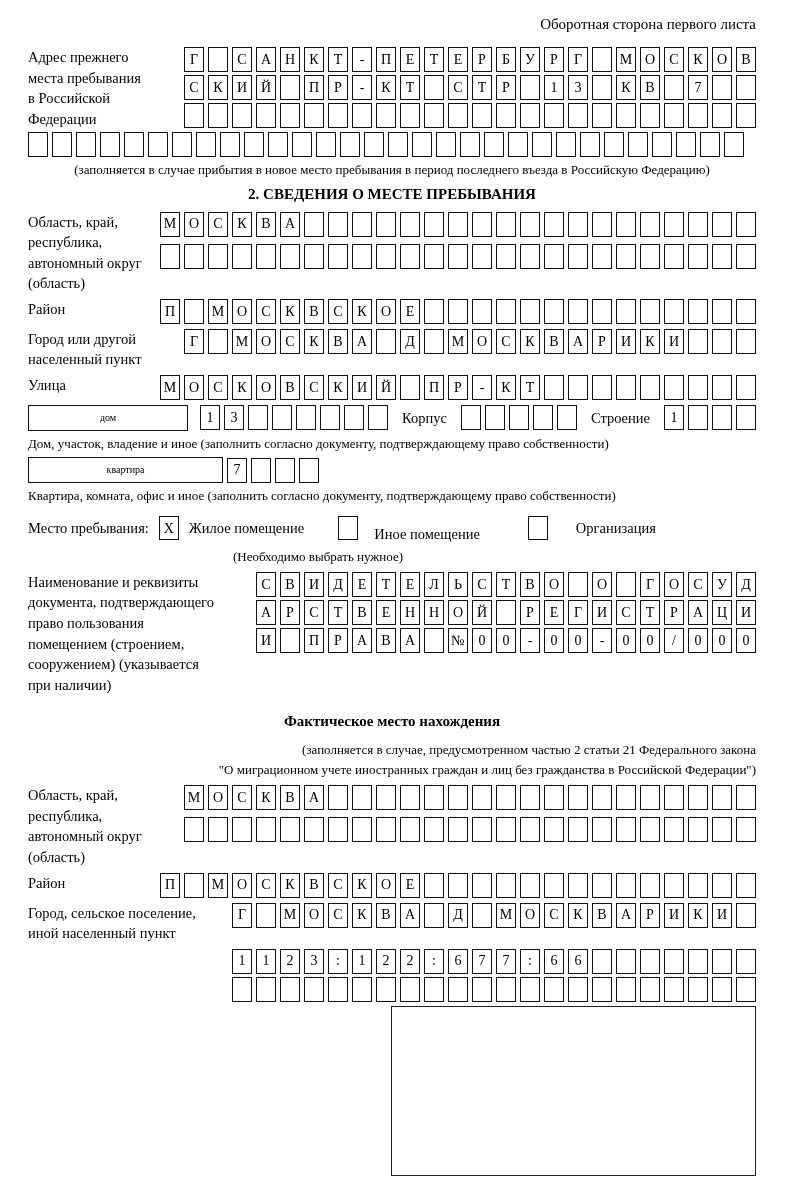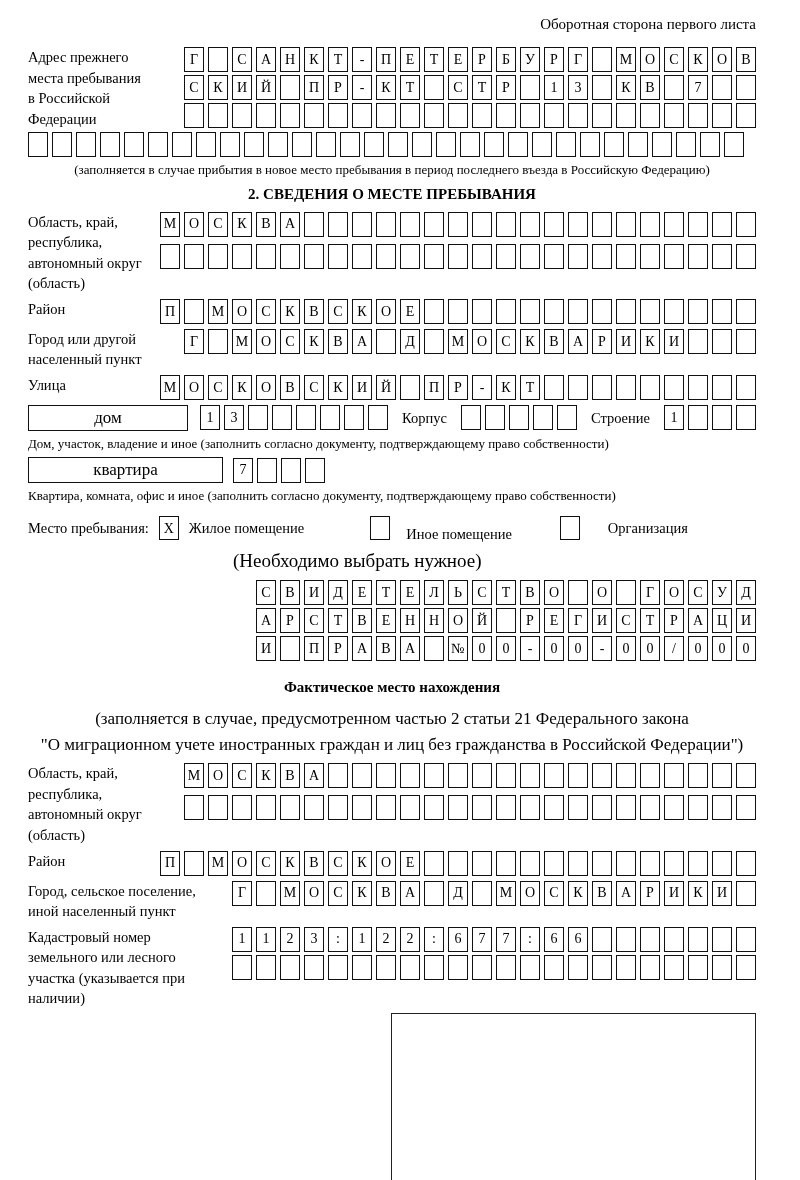--- a/index.html
+++ b/index.html
@@ -27,36 +27,36 @@
   .fullwidth-row { margin-top:3px; margin-left:0; }
   .caption { font-size:13px; margin:4px 0 4px; }
   .caption.center { text-align:center; }
   .section-title { text-align:center; font-weight:bold; font-size:15px; margin:3px 0 7px; }
 
   .field-row { display:flex; align-items:flex-start; margin-bottom:5px; }
 
   .house-row { display:flex; align-items:center; justify-content:space-between; margin:3px 0 2px; }
   .fill-box {
     border:1.5px solid #111; height:26px; flex:none;
-    display:flex; align-items:center; justify-content:center; font-size:17px;
+    display:flex; align-items:center; justify-content:center; font-size:10px;
   }
   .house-box { width:160px; }
   .apt-box { width:195px; }
   .inline-label { flex:none; padding:0 2px;text-align:center; }
-  .apt-row { display:flex; align-items:center; gap:10px; margin:3px 0 2px; }
+  .apt-row { display:flex; align-items:center; gap:4px; margin:3px 0 2px; }
 
   .stay-row { display:flex; align-items:center; margin-top:7px; }
   .checkbox {
     width:20px; height:24px; border:1.5px solid #111; flex:none;
     display:flex; align-items:center; justify-content:center; font-size:14px;
   }
-  .stay-caption { font-size:19px; margin:3px 0 6px 205px; }
+  .stay-caption { font-size:13px; margin:3px 0 6px 205px; }
 
   .actual-title { text-align:center; font-weight:bold; font-size:15px; margin:16px 0 8px; }
-  .actual-caption { text-align:center; font-size:17px; line-height:1.5; margin-bottom:6px; }
+  .actual-caption { text-align:right; font-size:13px; line-height:1.5; margin-bottom:6px; }
 
   .mark-box { width:365px; height:170px; border:1.6px solid #222; margin-left:auto; margin-top:4px; }
   .mb2 { margin-bottom:2px; }
 </style>
 </head>
 <body>
 
 <div class="page">
 
   <div class="header-note">Оборотная сторона первого листа</div>
@@ -369,29 +369,30 @@
         <span class="cell"></span>
         <span class="cell"></span>
         <span class="cell"></span>
       </div>
   </div>
   <div class="caption">Квартира, комната, офис и иное (заполнить согласно документу, подтверждающему право собственности)</div>
 
   <div class="stay-row">
     <span style="margin-right:10px;">Место пребывания:</span>
     <span class="checkbox">X</span>
-    <span style="margin:0 66px 0 10px;">Жилое помещение</span>
+    <span style="margin:0 34px 0 10px;">Жилое помещение</span>
     <span class="checkbox"></span>
     <span style="margin:12px 48px 0 16px;">Иное помещение</span>
     <span class="checkbox"></span>
     <span style="margin-left:28px;">Организация</span>
   </div>
   <div class="stay-caption">(Необходимо выбрать нужное)</div>
 
   <div class="row-flex">
+    <div class="label" style="width:218px;">Наименование и реквизиты документа, подтверждающего право пользования помещением (строением, сооружением) (указывается при наличии)</div>
     <div class="cellcol">
       <div class="cellrow">
           <span class="cell">С</span>
           <span class="cell">В</span>
           <span class="cell">И</span>
           <span class="cell">Д</span>
           <span class="cell">Е</span>
           <span class="cell">Т</span>
           <span class="cell">Е</span>
           <span class="cell">Л</span>
@@ -575,21 +576,20 @@
         <span class="cell">А</span>
         <span class="cell">Р</span>
         <span class="cell">И</span>
         <span class="cell">К</span>
         <span class="cell">И</span>
         <span class="cell"></span>
       </div>
   </div>
 
   <div class="field-row mb2">
-    <div class="label" style="width:180px;">Кадастровый номер земельного или лесного участка (указывается при наличии)</div>
     <div class="cellcol">
       <div class="cellrow">
           <span class="cell">1</span>
           <span class="cell">1</span>
           <span class="cell">2</span>
           <span class="cell">3</span>
           <span class="cell">:</span>
           <span class="cell">1</span>
           <span class="cell">2</span>
           <span class="cell">2</span>

